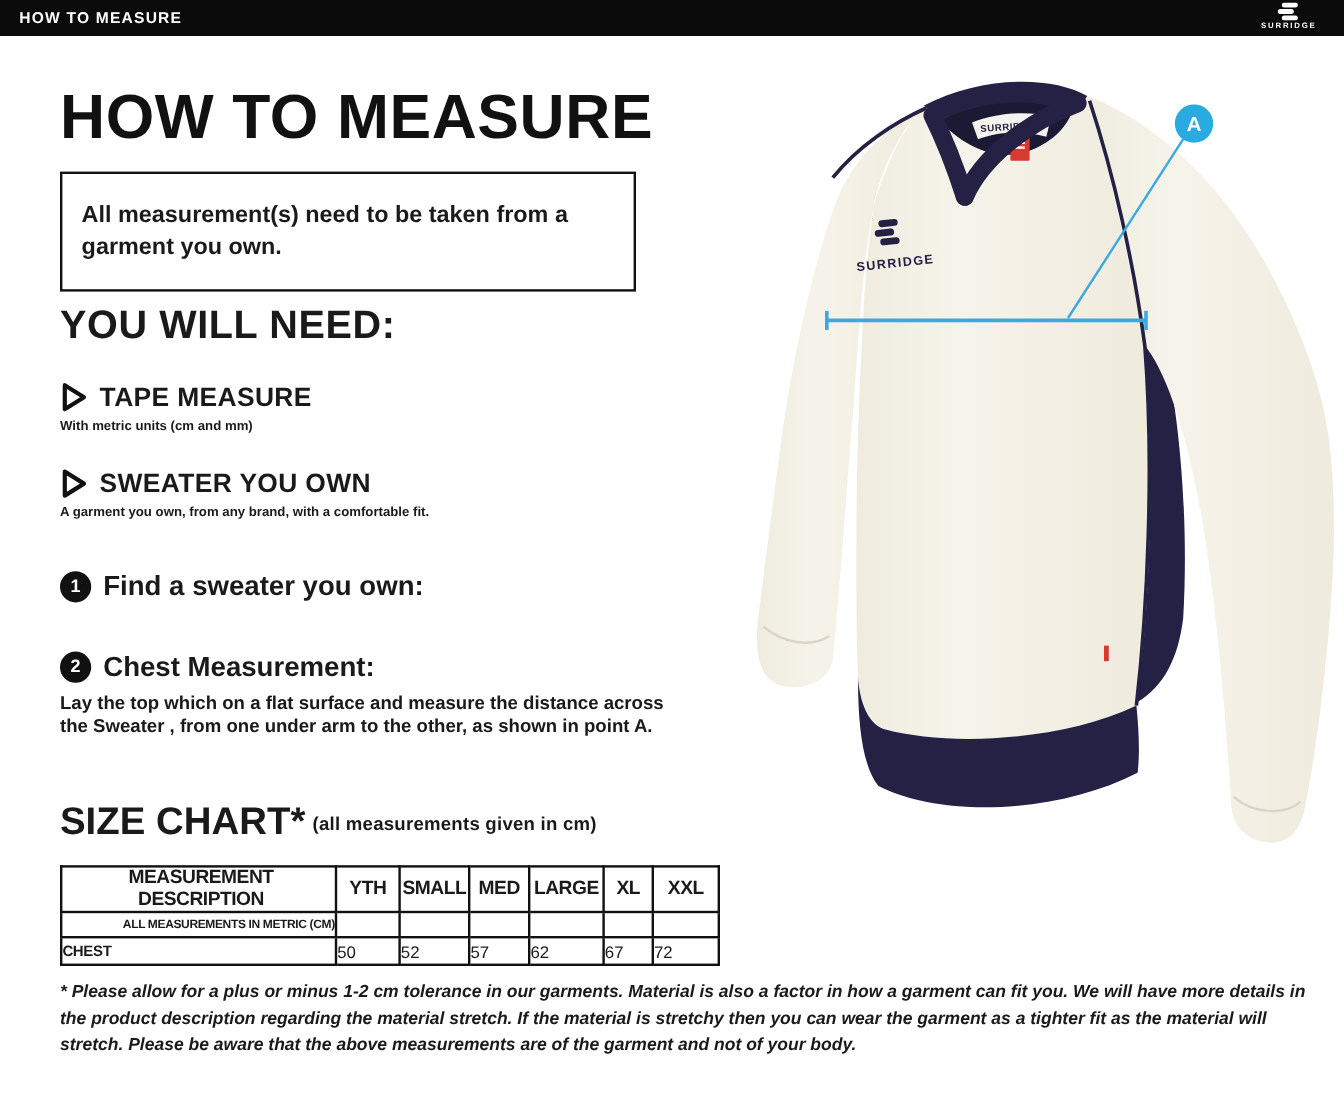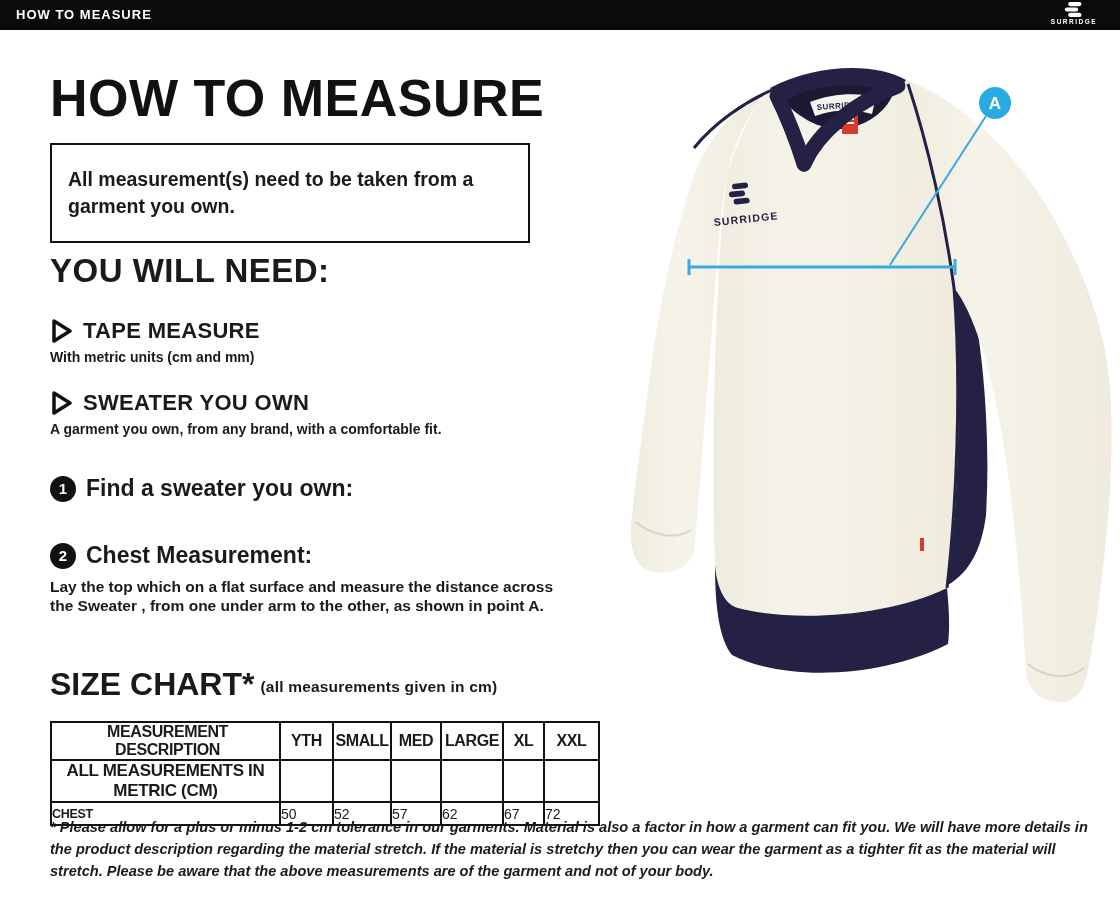--- a/index.html
+++ b/index.html
@@ -16,38 +16,38 @@
 
   
   .h1{position:absolute;left:50px;top:68px;font-size:52px;font-weight:800;letter-spacing:.5px;color:#111;}
   .notice{position:absolute;left:50px;top:143px;width:444px;border:2px solid #111;
           padding:21px 16px;font-size:19.5px;font-weight:700;line-height:27px;}
   .ywn-heading{position:absolute;left:50px;top:252px;font-size:33px;font-weight:800;letter-spacing:.5px;}
 
   .need-item{position:absolute;left:50px;}
   .need-row{display:flex;align-items:center;gap:9px;}
   .need-title{font-size:22px;font-weight:800;letter-spacing:.3px;}
-  .need-desc{font-size:14px;font-weight:700;margin-top:5px;}
+  .need-desc{font-size:11px;font-weight:700;margin-top:5px;}
   .tri-icon{flex:0 0 auto;}
 
   .step{position:absolute;left:50px;}
   .step-row{display:flex;align-items:center;gap:10px;}
   .step-badge{width:26px;height:26px;border-radius:50%;background:#111;color:#fff;
               font-size:15px;font-weight:700;display:flex;align-items:center;justify-content:center;}
   .step-title{font-size:23px;font-weight:800;}
   .step-desc{font-size:15.5px;font-weight:700;line-height:19px;margin-top:8px;max-width:530px;}
 
   .sc-heading{position:absolute;left:50px;top:666px;font-size:32px;font-weight:800;}
   .sc-sub{font-size:15.5px;font-weight:700;letter-spacing:.2px;margin-left:6px;vertical-align:3px;}
 
   table.sizes{position:absolute;left:50px;top:721px;border-collapse:collapse;}
   table.sizes th,table.sizes td{border:2px solid #111;padding:0;}
   table.sizes th{height:29px;font-size:16px;font-weight:700;letter-spacing:-.4px;text-align:center;}
   table.sizes th.desc{text-align:center;padding-left:4px;}
-  td.rowlabel{font-size:17px;font-weight:700;letter-spacing:-.3px;text-align:center;padding-left:4px;height:19px;}
+  td.rowlabel{font-size:10px;font-weight:700;letter-spacing:-.3px;text-align:right;padding-left:4px;height:19px;}
   tr.vals td{height:21px;font-size:14px;text-align:left;}
   tr.vals td.rowlabel{font-size:12.5px;height:21px;}
 
   .disclaimer{position:absolute;left:50px;top:816px;width:1058px;
               font-size:14.6px;font-weight:700;font-style:italic;line-height:22px;}
 
   
   .product{position:absolute;left:620px;top:60px;width:500px;height:650px;}
   .product svg{display:block;}
   .svg-text{font-family:"Liberation Sans", sans-serif;}

